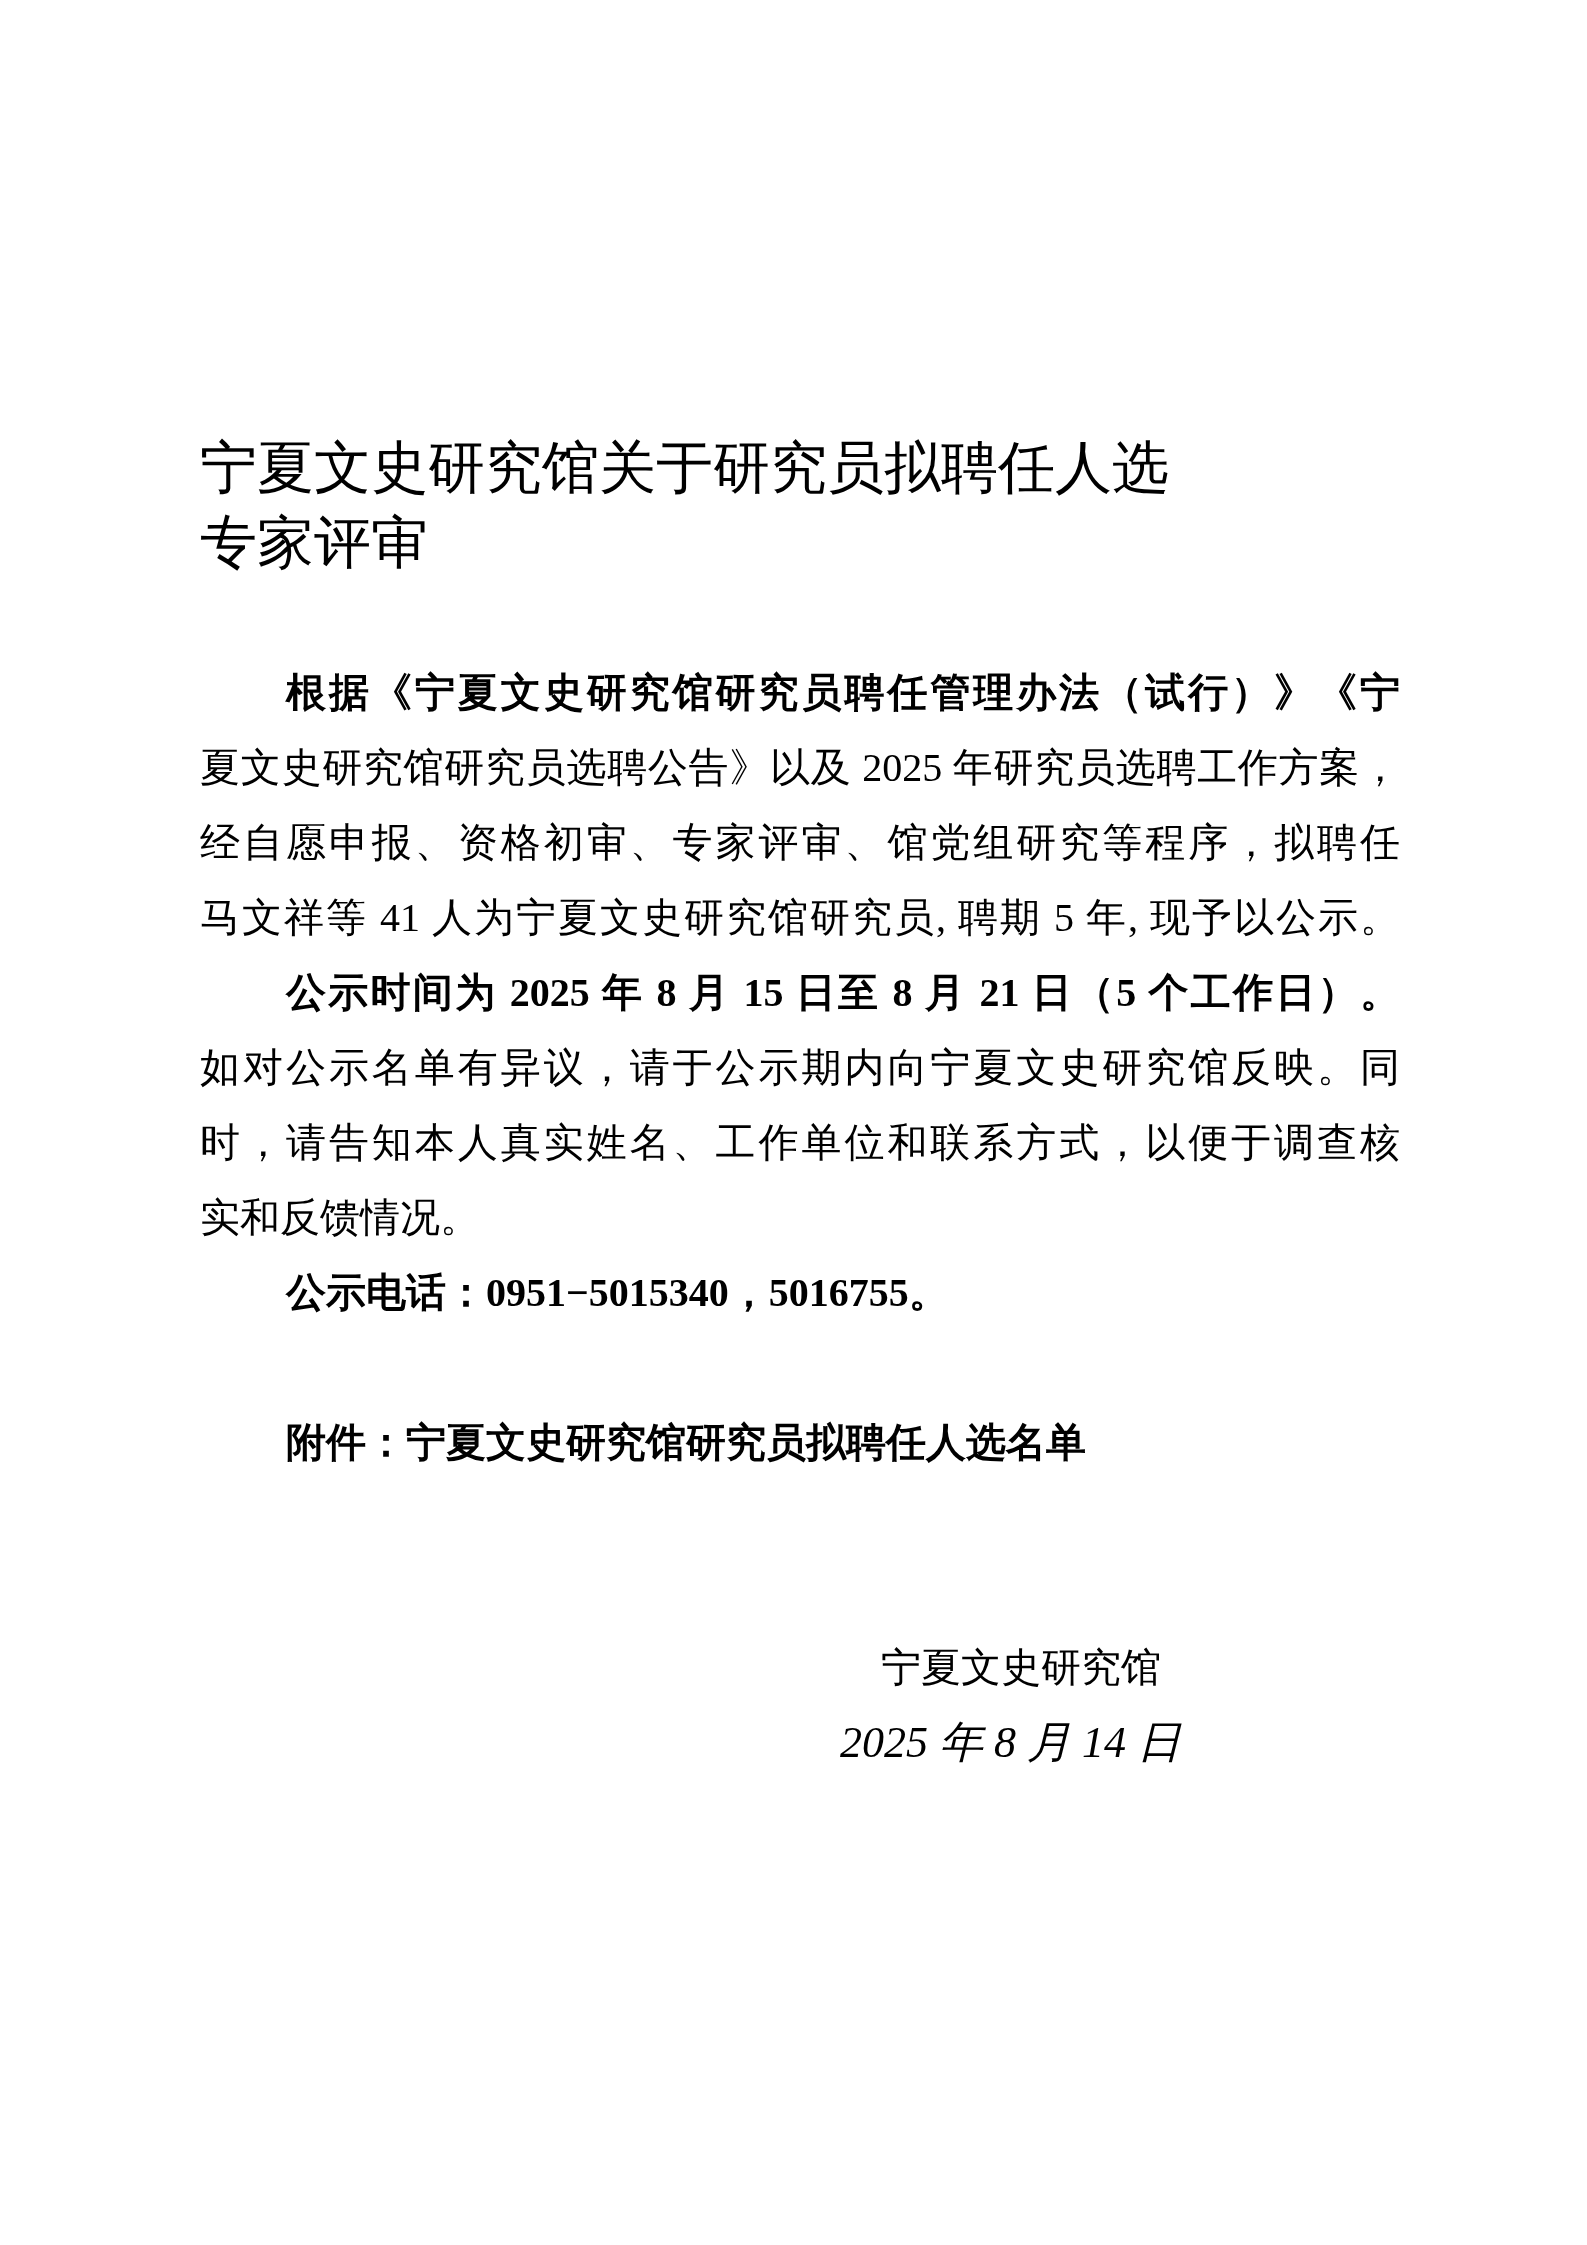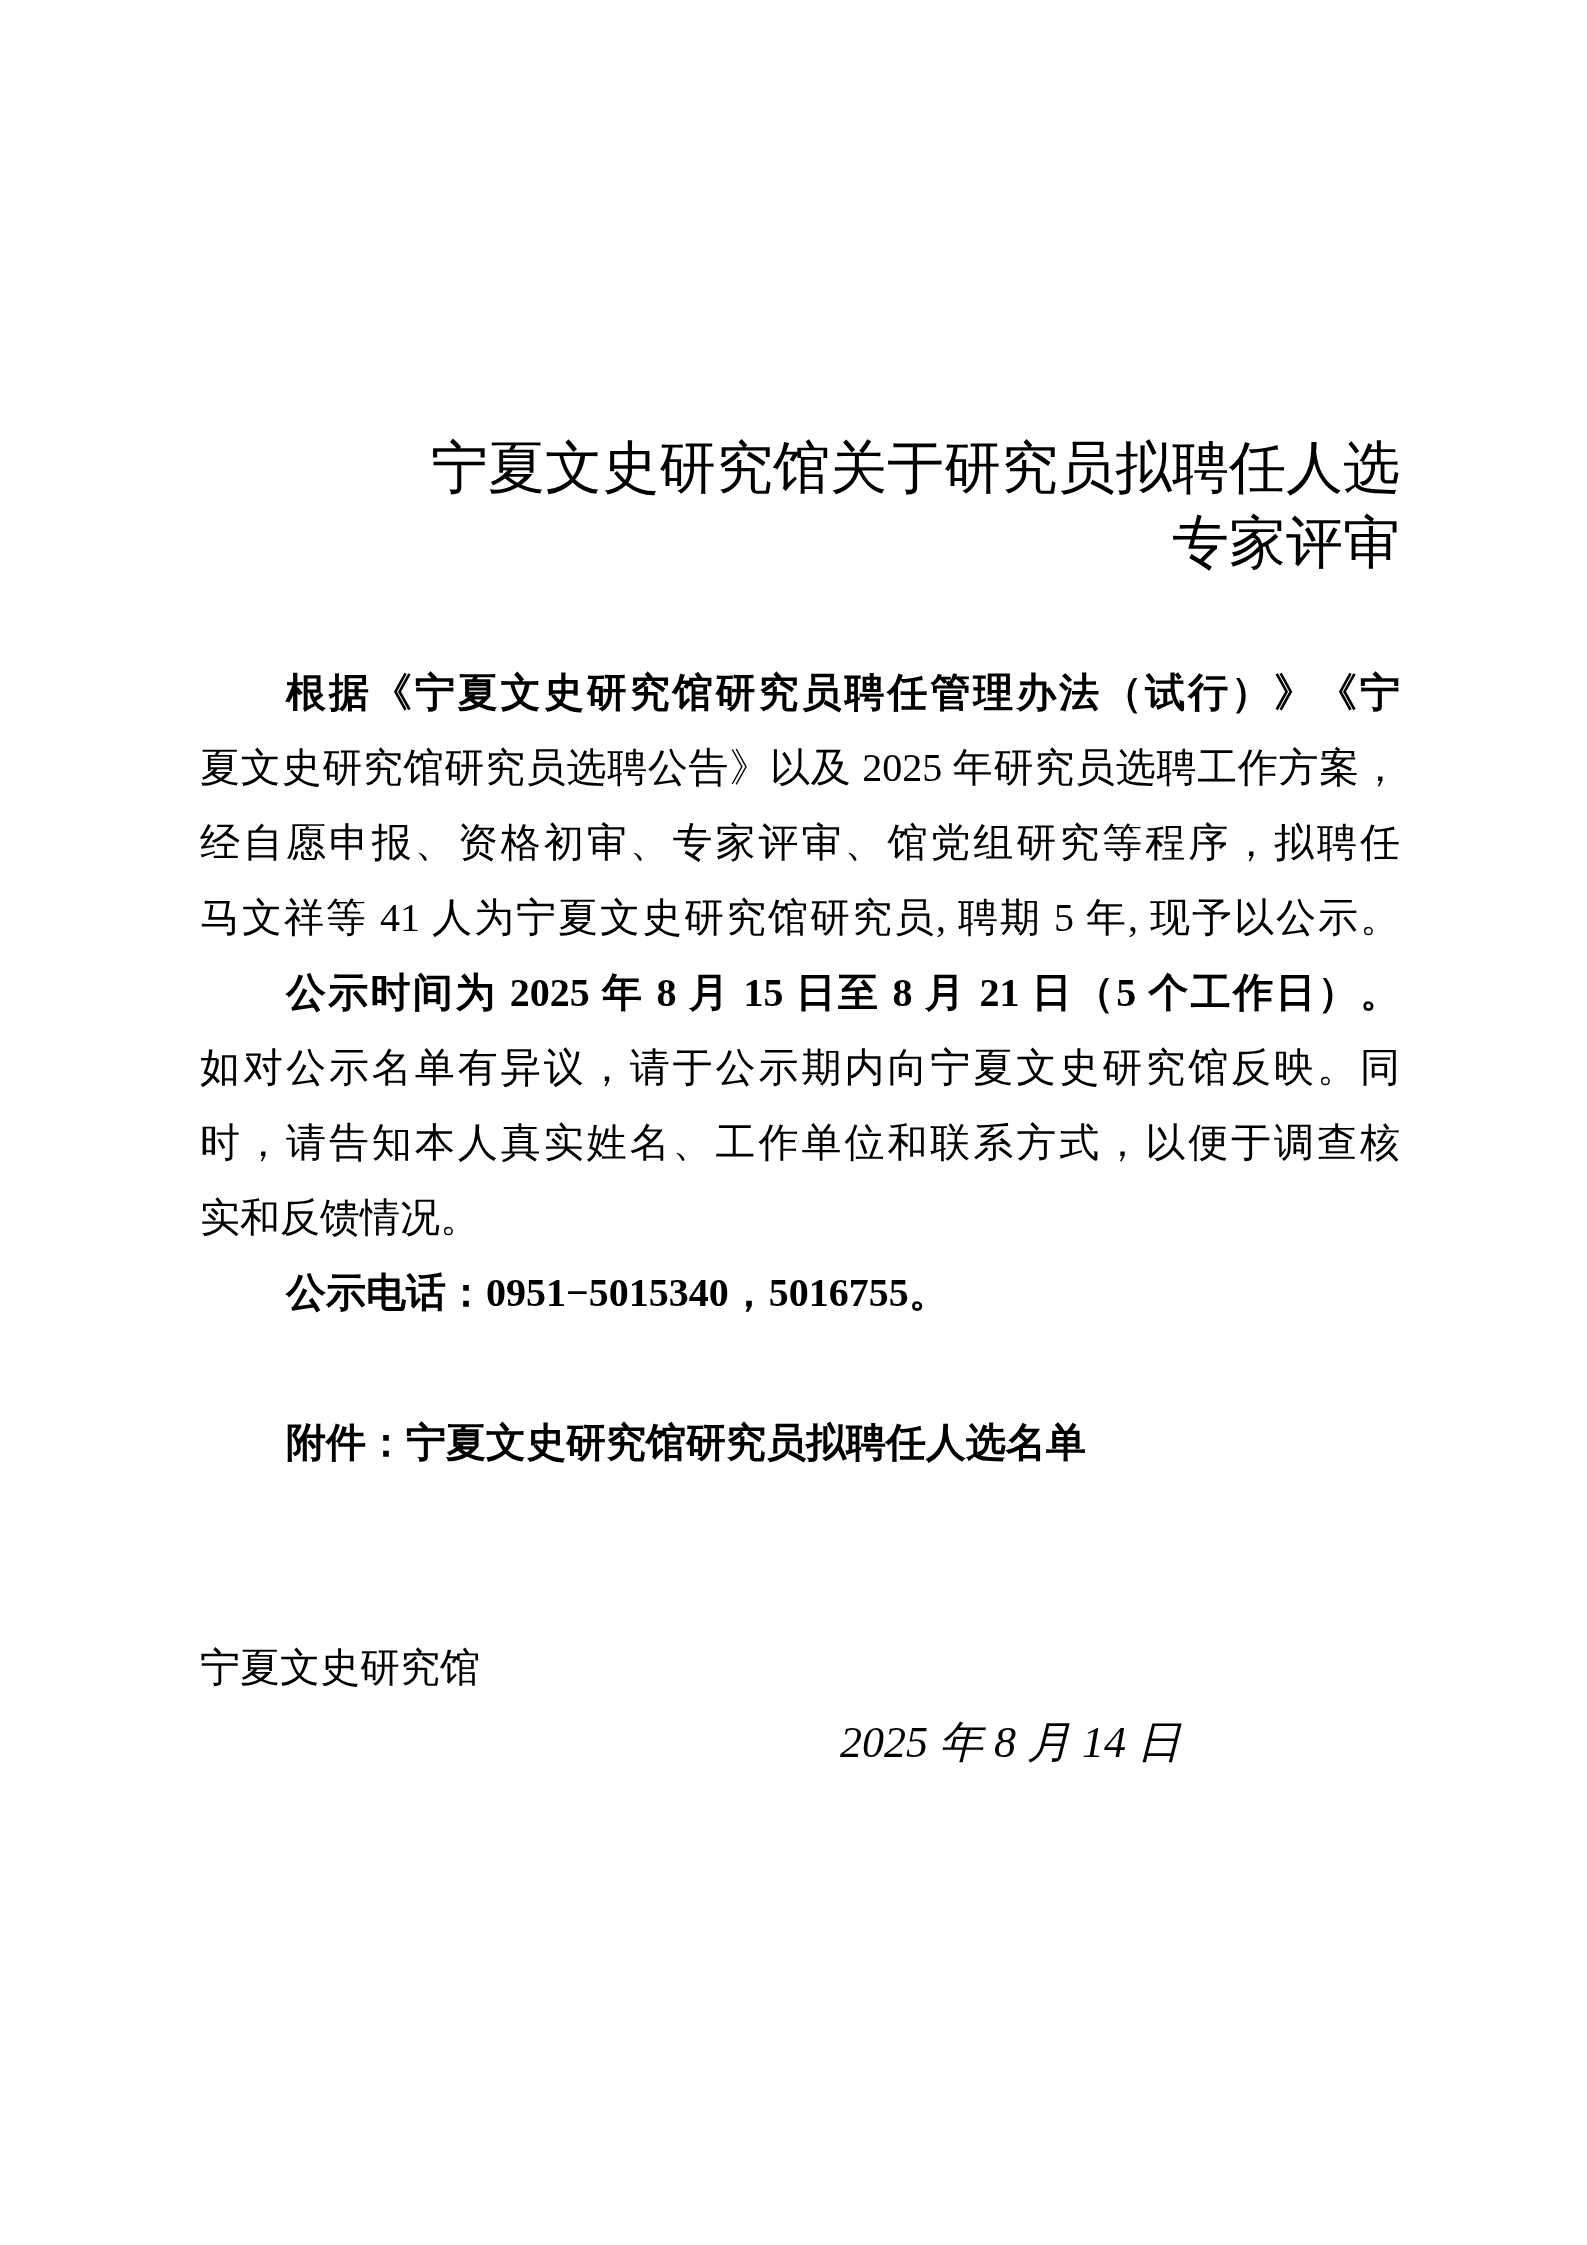--- a/index.html
+++ b/index.html
@@ -11,21 +11,21 @@
     background: #ffffff;
     box-sizing: border-box;
     padding: 430px 187px 0 200px;
     font-family: "Liberation Serif", "DejaVu Serif", serif;
     color: #000000;
   }
   .title-line {
     font-size: 57px;
     line-height: 75px;
     height: 75px;
-    text-align: right;
+    text-align: left;
     font-weight: normal;
     margin: 0;
     white-space: nowrap;
   }
   .spacer-1 { height: 75px; }
   .spacer-2 { height: 150px; }
   .body-line {
     font-size: 40px;
     line-height: 75px;
     height: 75px;
@@ -34,20 +34,21 @@
   }
   .jl { text-align-last: justify; }
   .ll { text-align: right; text-align-last: left; }
   .indent { text-indent: 86px; font-weight: bold; }
   .sig-org {
     font-size: 40px;
     line-height: 75px;
     height: 75px;
     width: -moz-fit-content;
     width: fit-content;
+    margin-left: 681px;
     white-space: nowrap;
   }
   .sig-date {
     font-size: 44px;
     line-height: 75px;
     height: 75px;
     width: -moz-fit-content;
     width: fit-content;
     margin-left: 640px;
     white-space: nowrap;

